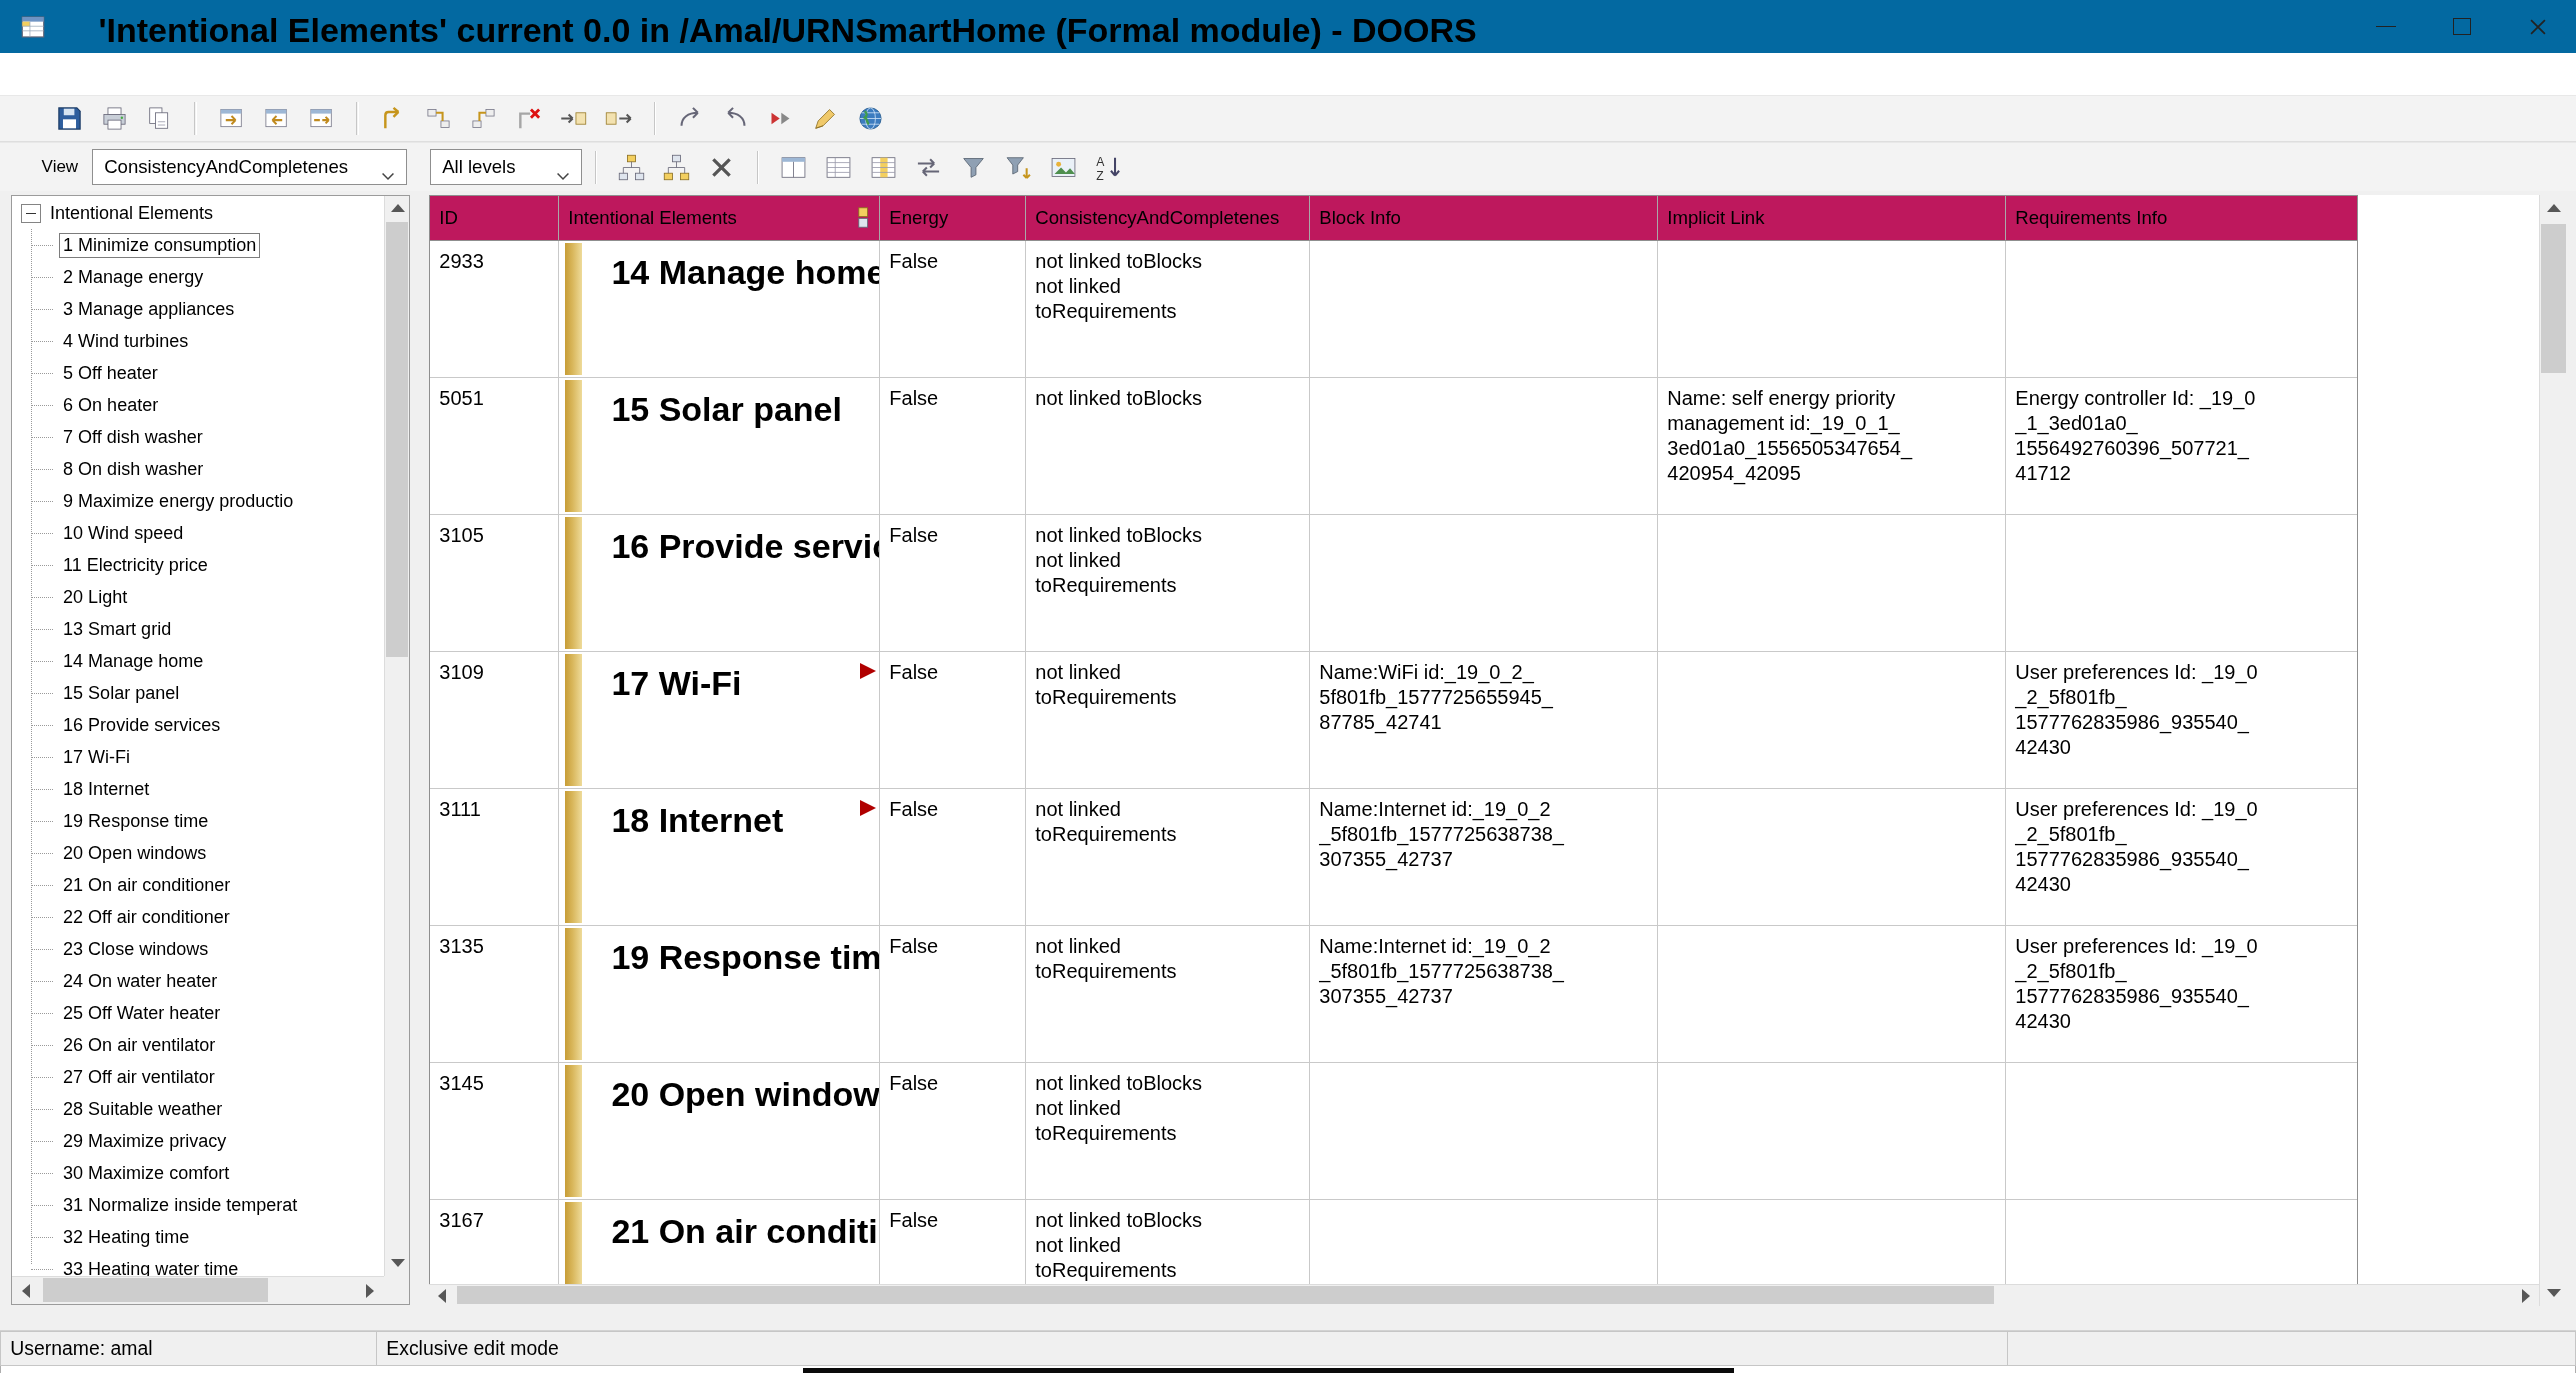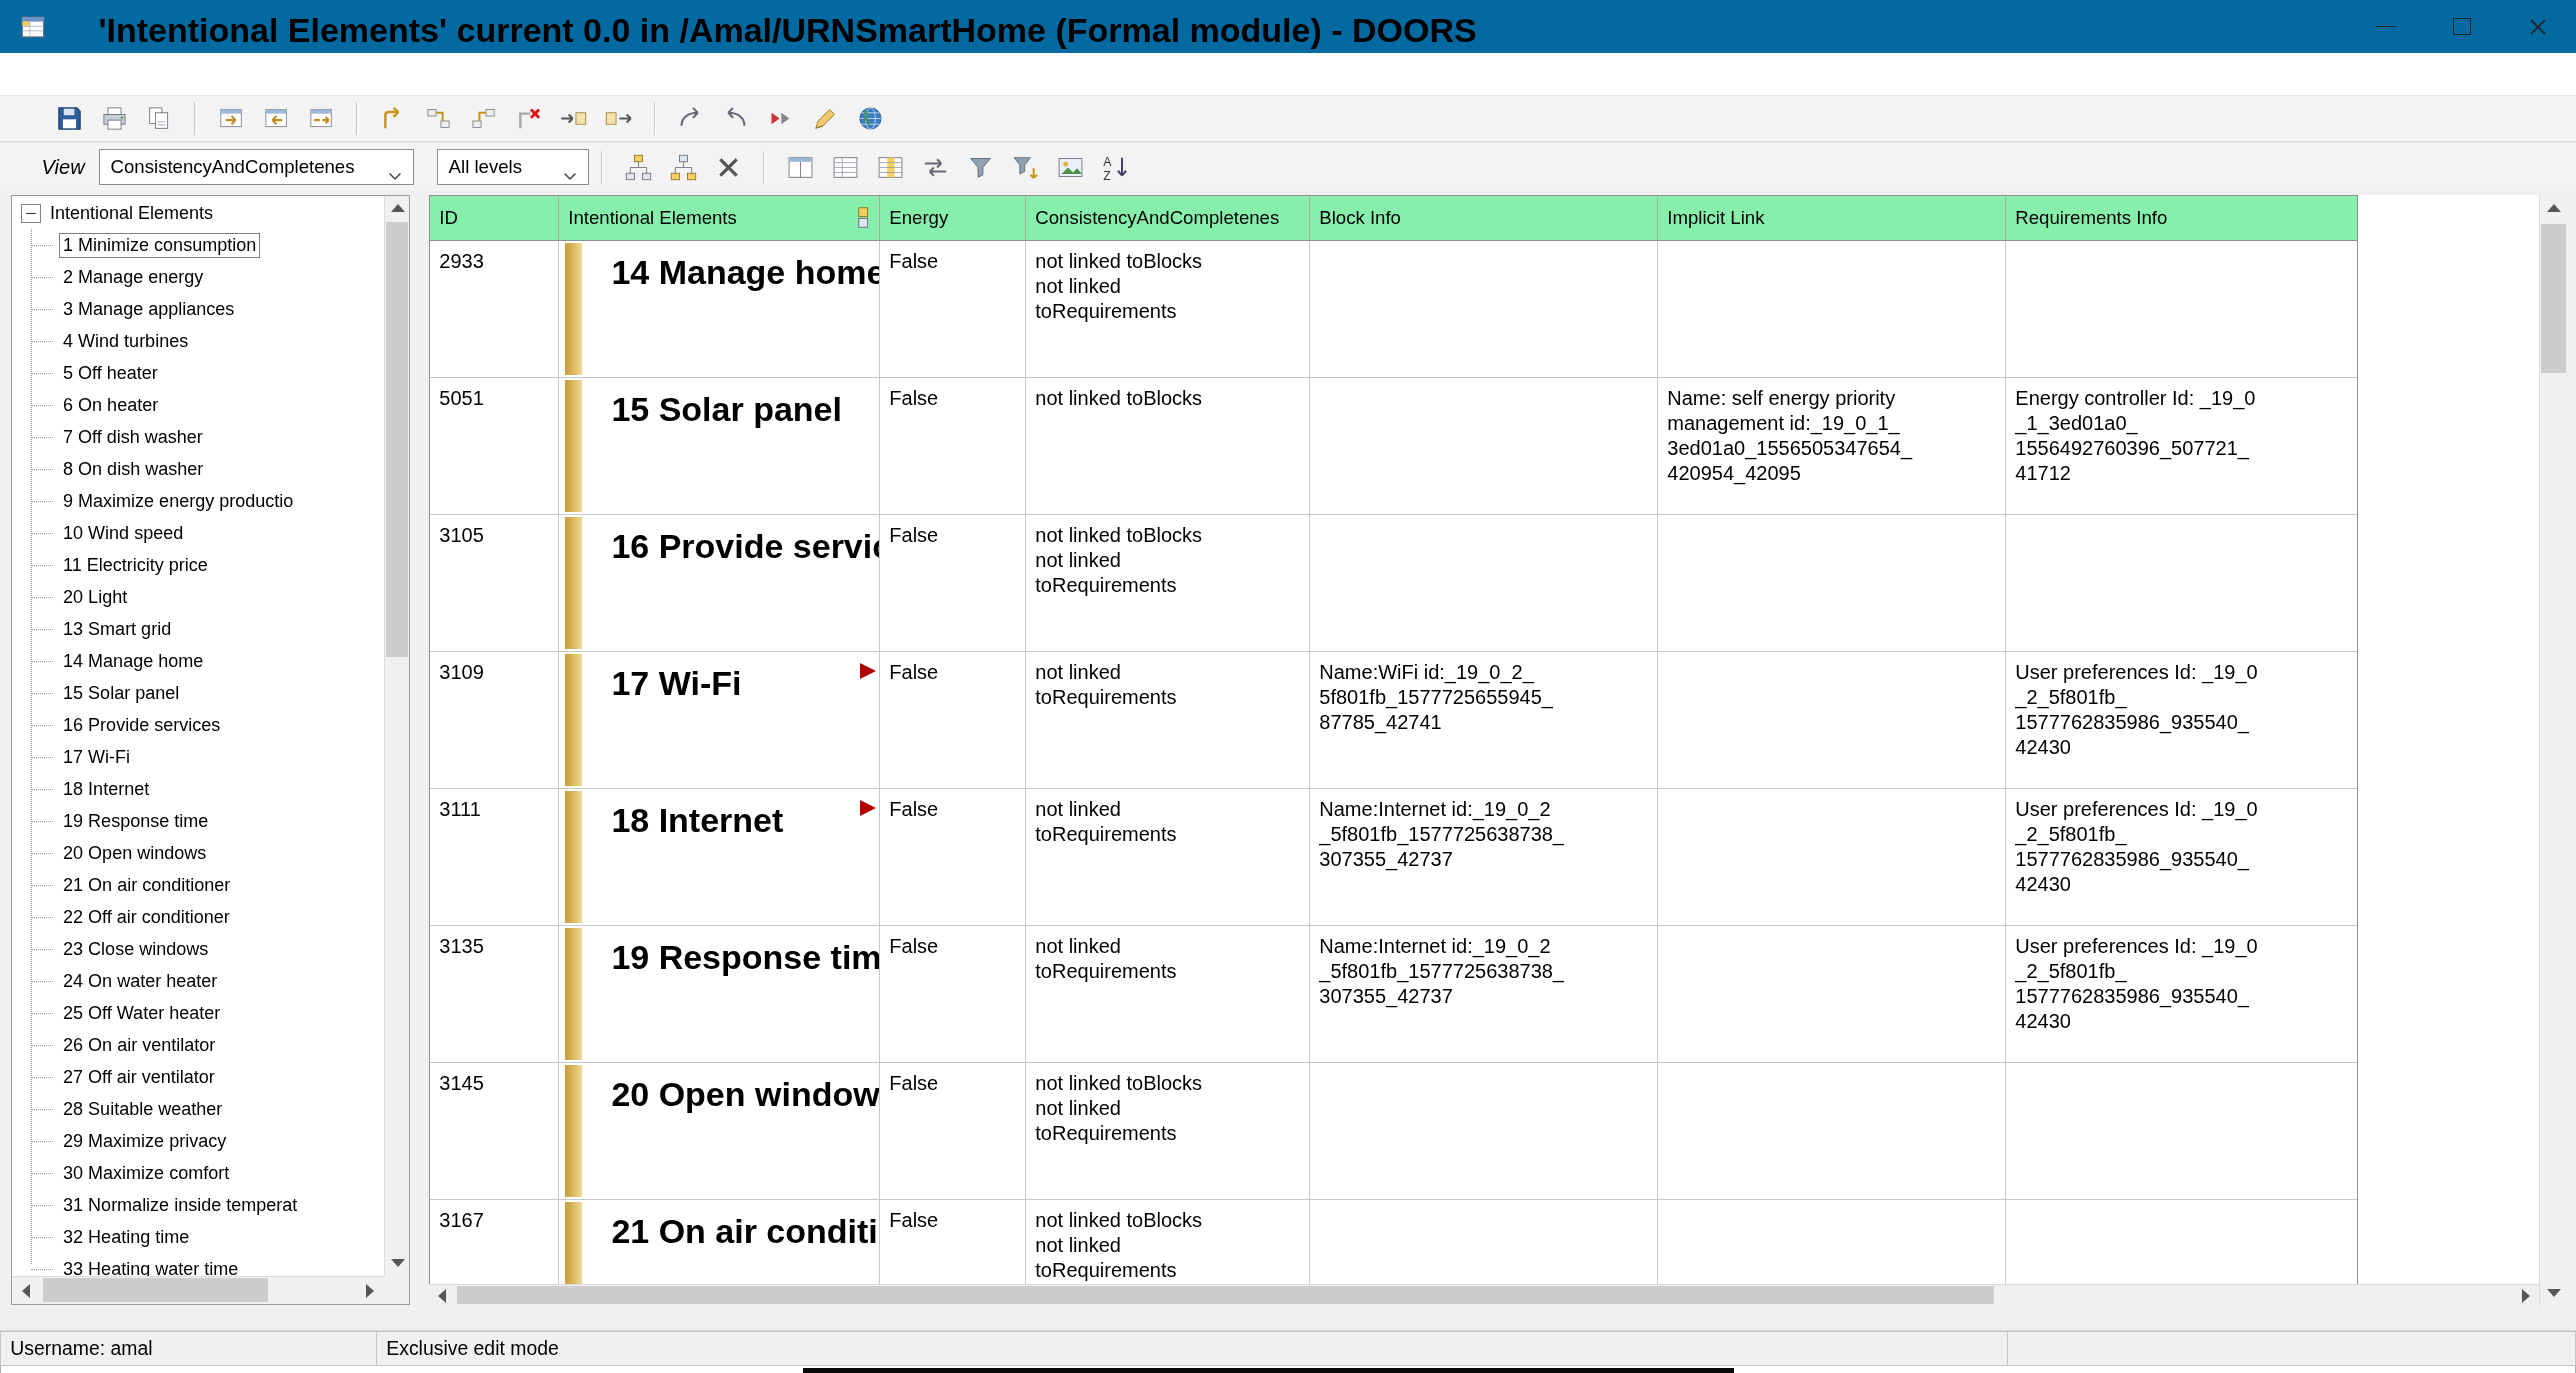--- a/index.html
+++ b/index.html
@@ -21,21 +21,21 @@
   .menu-items{display:flex;}
   .menu-item{padding:0 17px;font-size:20px;display:flex;align-items:center;white-space:nowrap;}
 
   
   .toolbar{background:#f3f3f3;border-top:0.8px solid #e8e8e8;border-bottom:0.8px solid #dedede;display:flex;align-items:center;}
   .tb1{height:47px;padding-left:47px;}
   .tb2{height:50px;padding-left:18.6px;}
   .tbtn{width:45px;height:42px;display:flex;align-items:center;justify-content:center;}
   .tbtn svg{width:31px;height:31px;}
   .tsep{width:2.3px;height:33px;border-left:0.8px solid #c6c6c6;border-right:0.8px solid #fff;margin:0 12.4px;}
-  .view-label{font-size:20px;margin:0 14px 0 23px;font-style:italic;}
+  .view-label{font-size:17px;margin:0 14px 0 23px;}
   .combo{height:36px;background:#fff;border:0.8px solid #8f8f8f;display:flex;align-items:center;
     padding:0 43px 0 11px;font-size:18.6px;position:relative;white-space:nowrap;}
   .combo .chev{position:absolute;right:11px;top:14px;}
   .combo-view{width:315px;}
   .combo-levels{width:152px;margin-left:23px;}
 
   
   .main{position:absolute;top:191px;left:0;width:2576px;height:1139px;background:#f0f0f0;}
 
   
@@ -68,21 +68,21 @@
   .tree-hscroll{position:absolute;left:0;right:25px;bottom:0;height:28px;border-top:0.8px solid #dcdcdc;}
   .tree-hscroll .sb-btn{width:28px;height:28px;position:absolute;top:0;}
   .tree-hscroll .btn-right{right:0;}
   .tree-hscroll .thumb{top:1.6px;bottom:1.6px;left:31px;width:225px;}
   .tree-corner{position:absolute;right:0;bottom:0;width:25px;height:28px;background:#f0f0f0;}
 
   
   .table-area{position:absolute;left:429px;top:3.9px;width:2138px;height:1111px;}
   .grid-wrap{position:absolute;left:0;top:0;width:2110px;height:1089px;background:#fff;overflow:hidden;}
   .gridtable{width:1929px;border:0.8px solid #8f8f8f;}
-  .thead{display:grid;grid-template-columns:129px 321px 146px 284px 348px 348px 352px;height:45px;background:#86efac;border-bottom:0.8px solid #8f8f8f;}
+  .thead{display:grid;grid-template-columns:129px 321px 146px 284px 348px 348px 352px;height:45px;background:#be185d;border-bottom:0.8px solid #8f8f8f;}
   .th{display:flex;align-items:center;padding:0 9.3px;font-size:18.6px;border-right:0.8px solid #a9a9a9;overflow:hidden;white-space:nowrap;}
   .th:last-child{border-right:none;}
   .th-ie{justify-content:space-between;}
   .tbody{height:1069px;overflow:hidden;}
   .trow{display:grid;grid-template-columns:129px 321px 146px 284px 348px 348px 352px;height:137px;border-bottom:0.8px solid #c9c9c9;background:#fff;}
   .c{border-right:0.8px solid #c9c9c9;padding:7.8px 9.3px;font-size:20px;line-height:25px;overflow:hidden;white-space:pre-line;overflow-wrap:break-word;}
   .c:last-child{border-right:none;}
   .c-title{position:relative;padding:0;white-space:normal;}
   .goldbar{position:absolute;left:6.2px;top:2.3px;bottom:2.3px;width:17px;background:linear-gradient(90deg,#c79d36 0%,#d9b75c 45%,#eedb9a 100%);}
   .title-text{display:block;padding:7.8px 17px 0 40px;font-size:34px;font-weight:bold;line-height:46px;}

